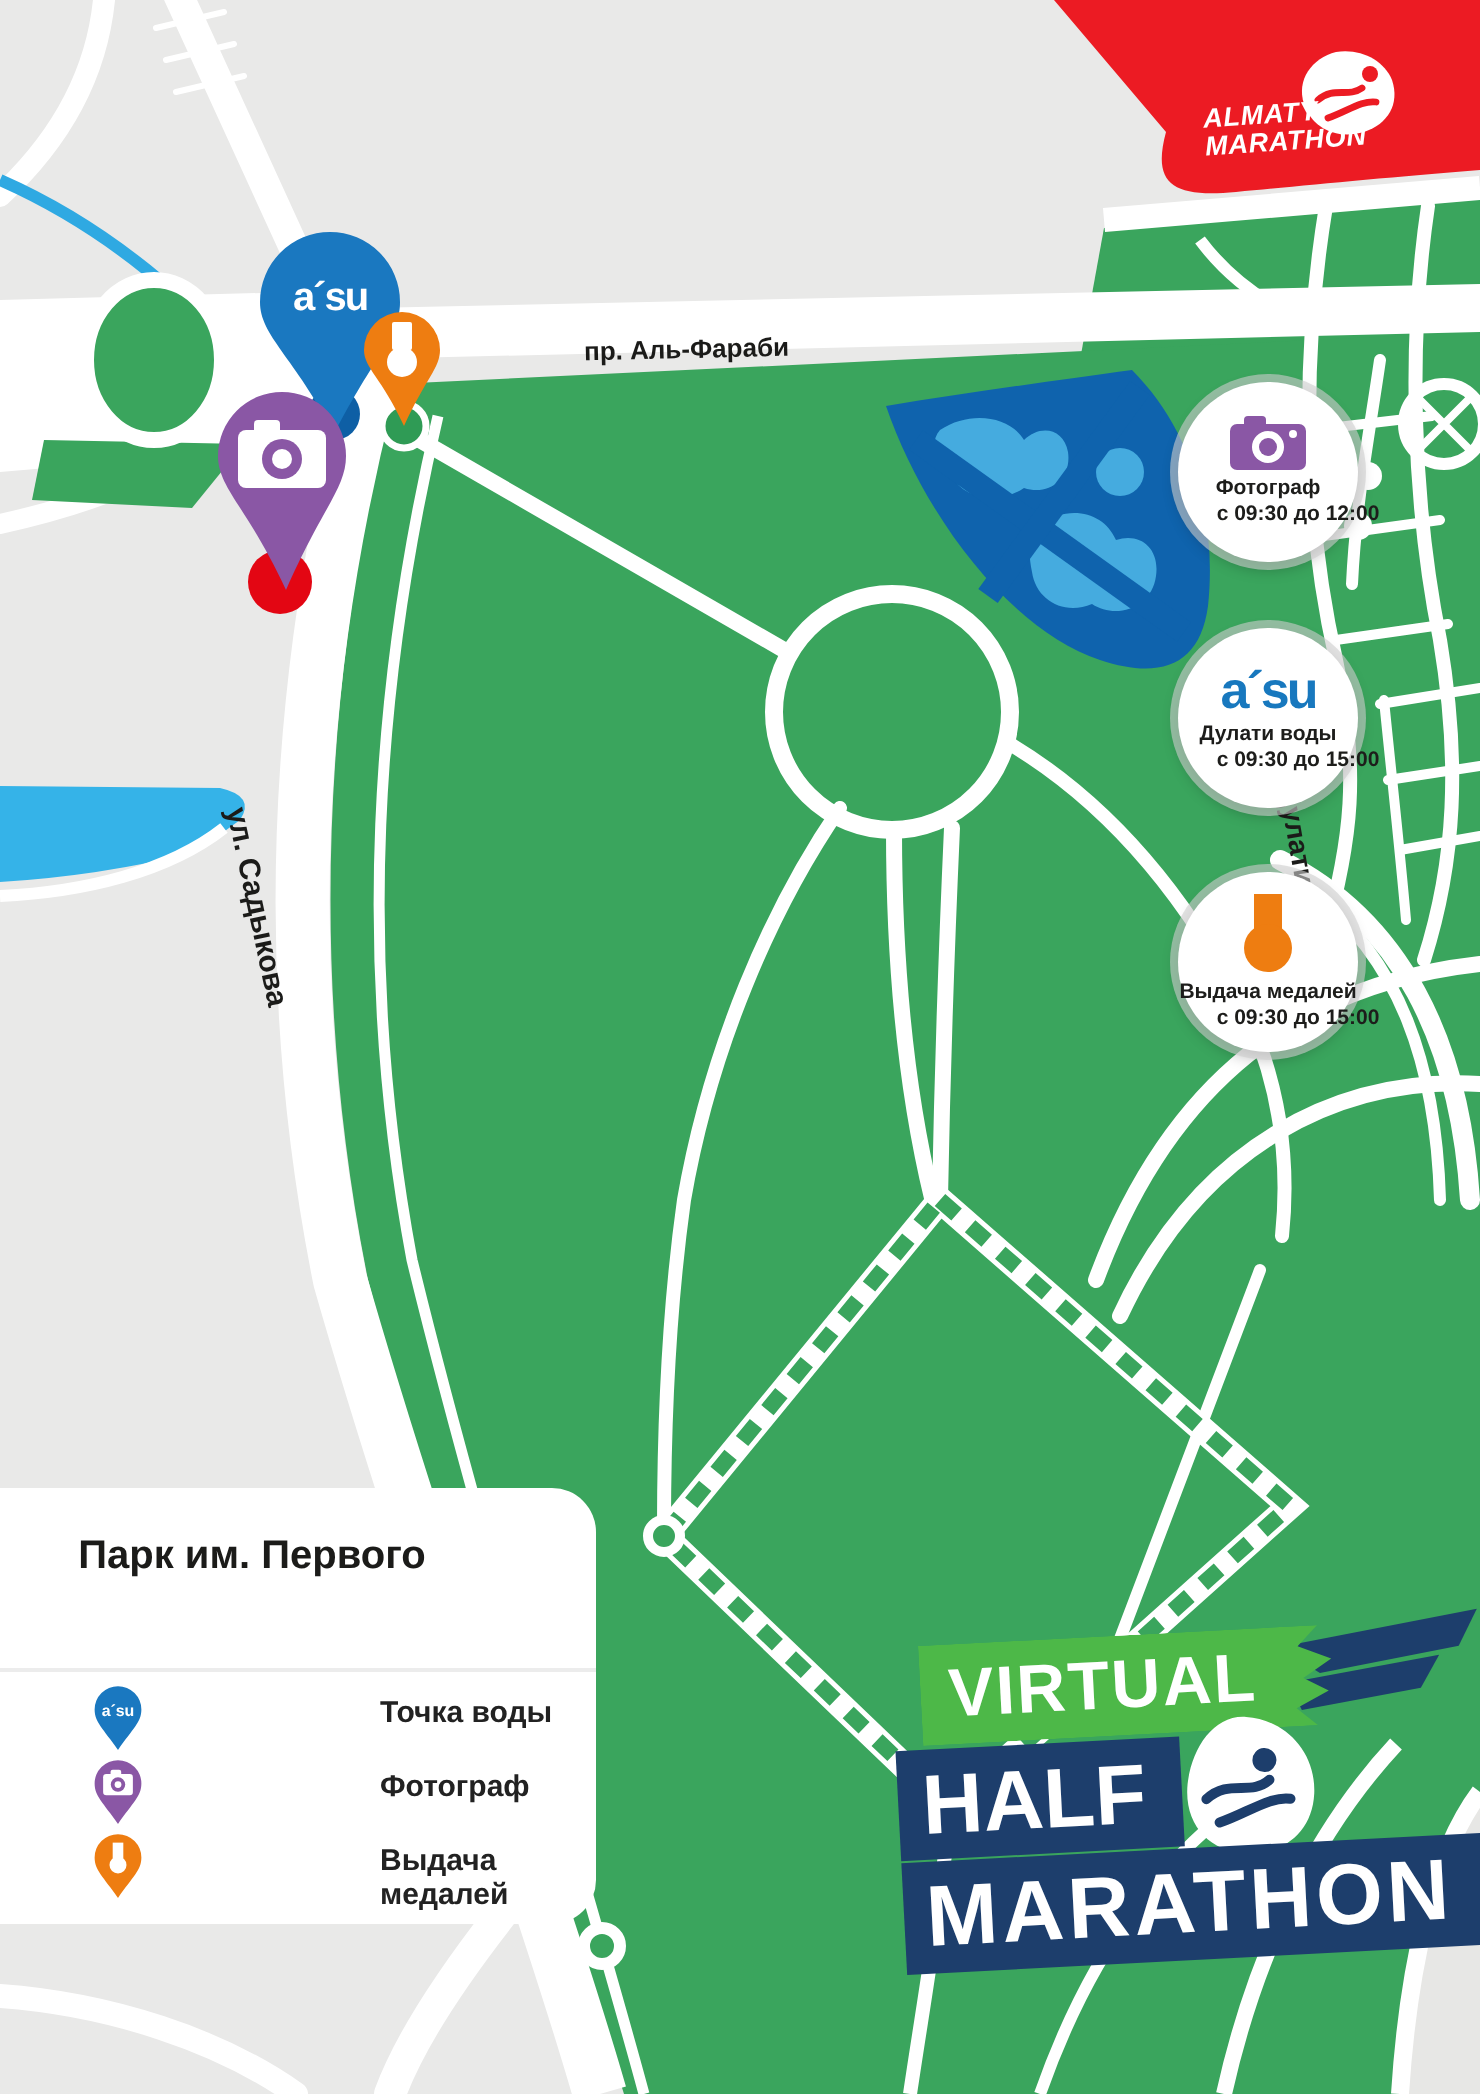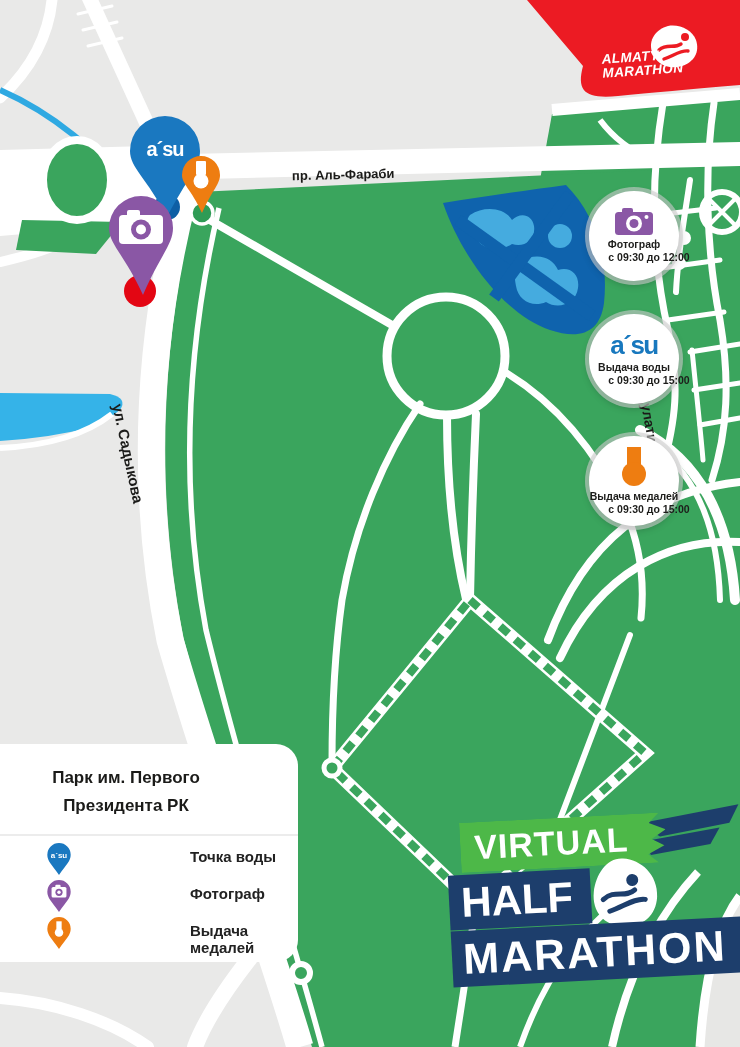--- a/index.html
+++ b/index.html
@@ -22,21 +22,21 @@
     box-shadow:0 0 0 4px rgba(205,205,205,.6),0 3px 8px rgba(0,0,0,.3);
     display:flex;flex-direction:column;align-items:center;justify-content:center;text-align:center;}
   .badge-1{top:191px;} .badge-2{top:314px;} .badge-3{top:436px;}
   .badge-title{font-size:10.5px;font-weight:bold;color:#1d1d1b;line-height:1.2;margin-top:3px;white-space:nowrap;}
   .badge-time{font-size:10.5px;font-weight:bold;color:#1d1d1b;line-height:1.2;white-space:nowrap;margin-left:30px;}
   .badge-asu{color:#1878be;font-weight:bold;font-size:26px;letter-spacing:-1.5px;line-height:1;}
 
   
   .legend{position:absolute;left:0;top:744px;width:298px;height:218px;background:#fff;
     border-radius:0 22px 22px 0;z-index:4;}
-  .legend-title{margin:20px 0 0 0;width:252px;text-align:center;font-size:17px;line-height:28px;
+  .legend-title{margin:20px 0 0 0;width:252px;text-align:center;font-size:20px;line-height:28px;
     font-weight:bold;color:#1b1b19;}
   .legend-divider{position:absolute;left:0;top:90px;width:100%;border-top:2px solid #ececec;}
   .legend-items{position:absolute;left:0;top:96px;width:100%;}
   .legend-item{position:relative;height:37px;}
   .legend-item .mini-pin{position:absolute;left:46px;top:2px;}
   .legend-item .legend-label{position:absolute;left:157px;top:8px;font-size:15px;font-weight:bold;color:#222;margin-left:33px;}
 
   
   .almaty{position:absolute;left:518px;top:0;width:222px;height:110px;z-index:6;}
   .almaty-text{position:absolute;left:84px;top:50px;transform:rotate(-4deg);color:#fff;
@@ -193,37 +193,36 @@
       <circle cx="19" cy="15.5" r="8" fill="#fff"></circle>
       <circle cx="19" cy="15.5" r="4.5" fill="#8a57a5"></circle>
       <circle cx="31.5" cy="9" r="2" fill="#fff"></circle>
     </svg>
     <div class="badge-title">Фотограф</div>
     <div class="badge-time">с 09:30 до 12:00</div>
   </div>
 
   <div class="badge badge-2">
     <div class="badge-asu">a´su</div>
-    <div class="badge-title">Выдача воды</div>
+    <div class="badge-title">Дулати воды</div>
     <div class="badge-time">с 09:30 до 15:00</div>
   </div>
 
   <div class="badge badge-3">
     <svg width="30" height="40" viewBox="0 0 30 40">
       <rect x="8" y="0" width="14" height="18" fill="#ee7d11"></rect>
       <circle cx="15" cy="27" r="12" fill="#ee7d11"></circle>
     </svg>
     <div class="badge-title">Выдача медалей</div>
     <div class="badge-time">с 09:30 до 15:00</div>
   </div>
 
   <div class="legend">
     <div class="legend-title">
       <div>Парк им. Первого</div>
-      <div>Президента РК</div>
     </div>
     <div class="legend-divider"></div>
     <div class="legend-items">
 
       <div class="legend-item">
         <svg class="mini-pin" width="26" height="34" viewBox="0 0 24 32">
           <path fill="#1a78c0" d="M12,1 a11,11 0 0 1 11,11 c0,6 -4,9 -11,19 c-7,-10 -11,-13 -11,-19 a11,11 0 0 1 11,-11 z"></path>
           <text x="12" y="15" text-anchor="middle" fill="#fff" font-size="7.5" font-weight="bold" font-family="Liberation Sans, sans-serif">a´su</text>
         </svg>
         <div class="legend-label">Точка воды</div>

